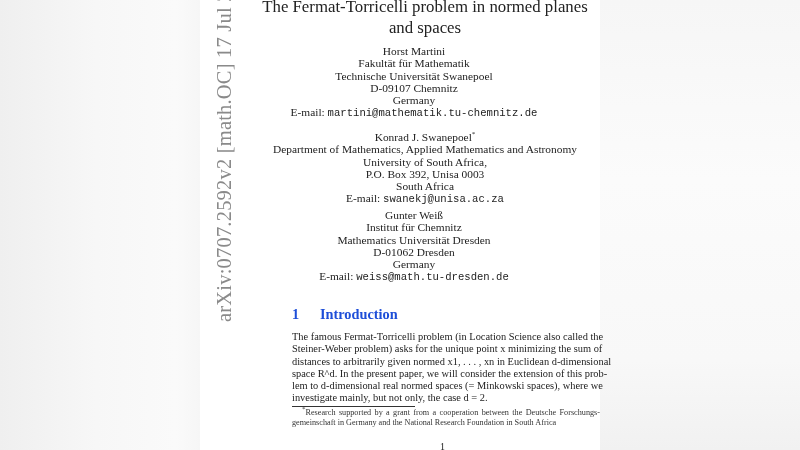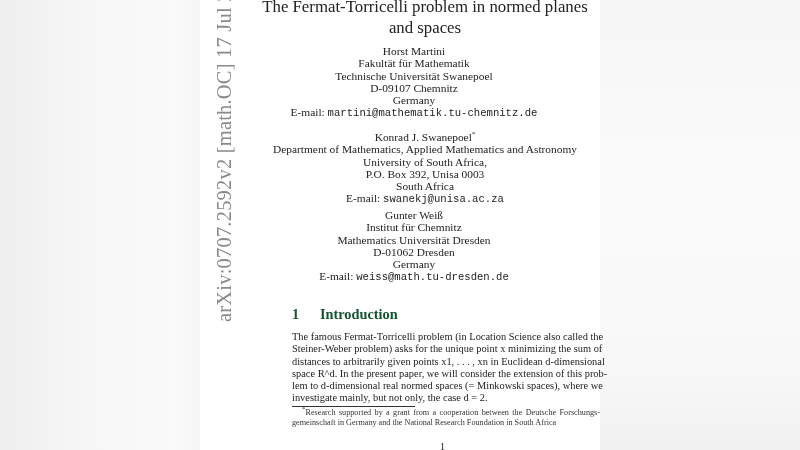--- a/index.html
+++ b/index.html
@@ -83,21 +83,21 @@
     .author-2 { top: 131px; left: 50px; width: 350px; }
     .author-3 { top: 209px; }
 
     .section-heading {
       position: absolute;
       left: 92px;
       top: 306px;
       font-family: "Liberation Serif", serif;
       font-weight: bold;
       font-size: 14.3px;
-      color: #14532d;
+      color: #1d4ed8;
     }
     .section-heading .num { display: inline-block; width: 28px; }
     .body-text {
       position: absolute;
       left: 92px;
       top: 331px;
       width: 308px;
       font-family: "Liberation Serif", serif;
       font-size: 10.4px;
       line-height: 12.3px;
@@ -180,21 +180,21 @@
       <span class="line"><span>E-mail: </span><span class="email-addr">weiss@math.tu-dresden.de</span></span>
     </div>
 
     <div class="section-heading">
       <span class="num">1</span><span>Introduction</span>
     </div>
 
     <div class="body-text">
       <span class="line">The famous Fermat-Torricelli problem (in Location Science also called the</span>
       <span class="line">Steiner-Weber problem) asks for the unique point x minimizing the sum of</span>
-      <span class="line">distances to arbitrarily given points x1, . . . , xn in Euclidean d-dimensional</span>
+      <span class="line">distances to arbitrarily given normed x1, . . . , xn in Euclidean d-dimensional</span>
       <span class="line">space R^d. In the present paper, we will consider the extension of this prob-</span>
       <span class="line">lem to d-dimensional real normed spaces (= Minkowski spaces), where we</span>
       <span class="line last">investigate mainly, but not only, the case d = 2.</span>
     </div>
 
     <div class="footnote-rule"></div>
     <div class="footnote">
       <span class="line first"><sup>*</sup><span>Research supported by a grant from a cooperation between the Deutsche Forschungs-</span></span>
       <span class="line">gemeinschaft in Germany and the National Research Foundation in South Africa</span>
     </div>

